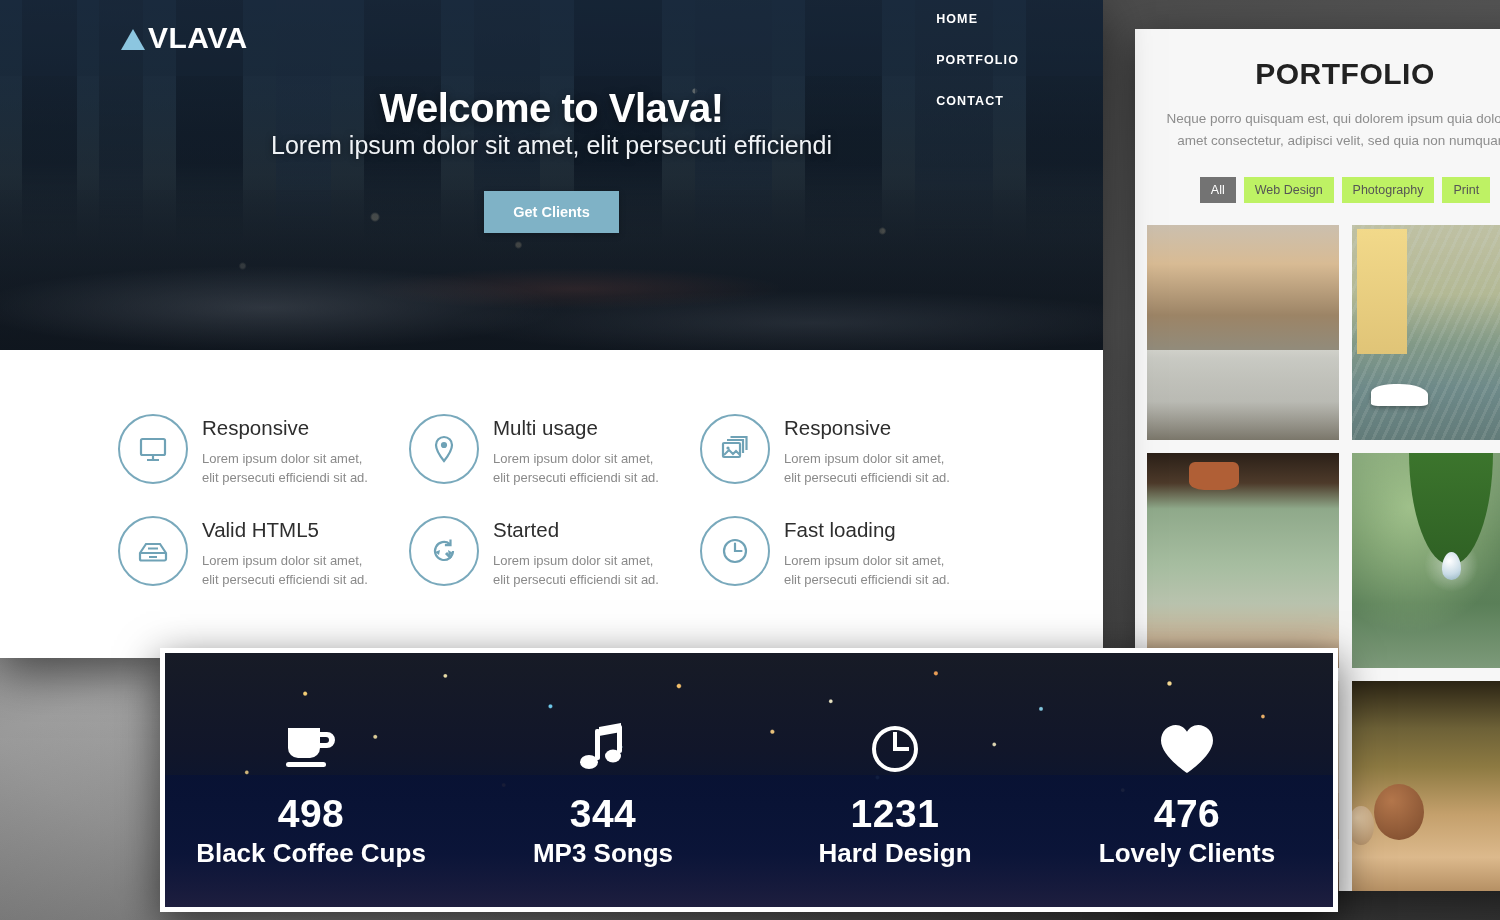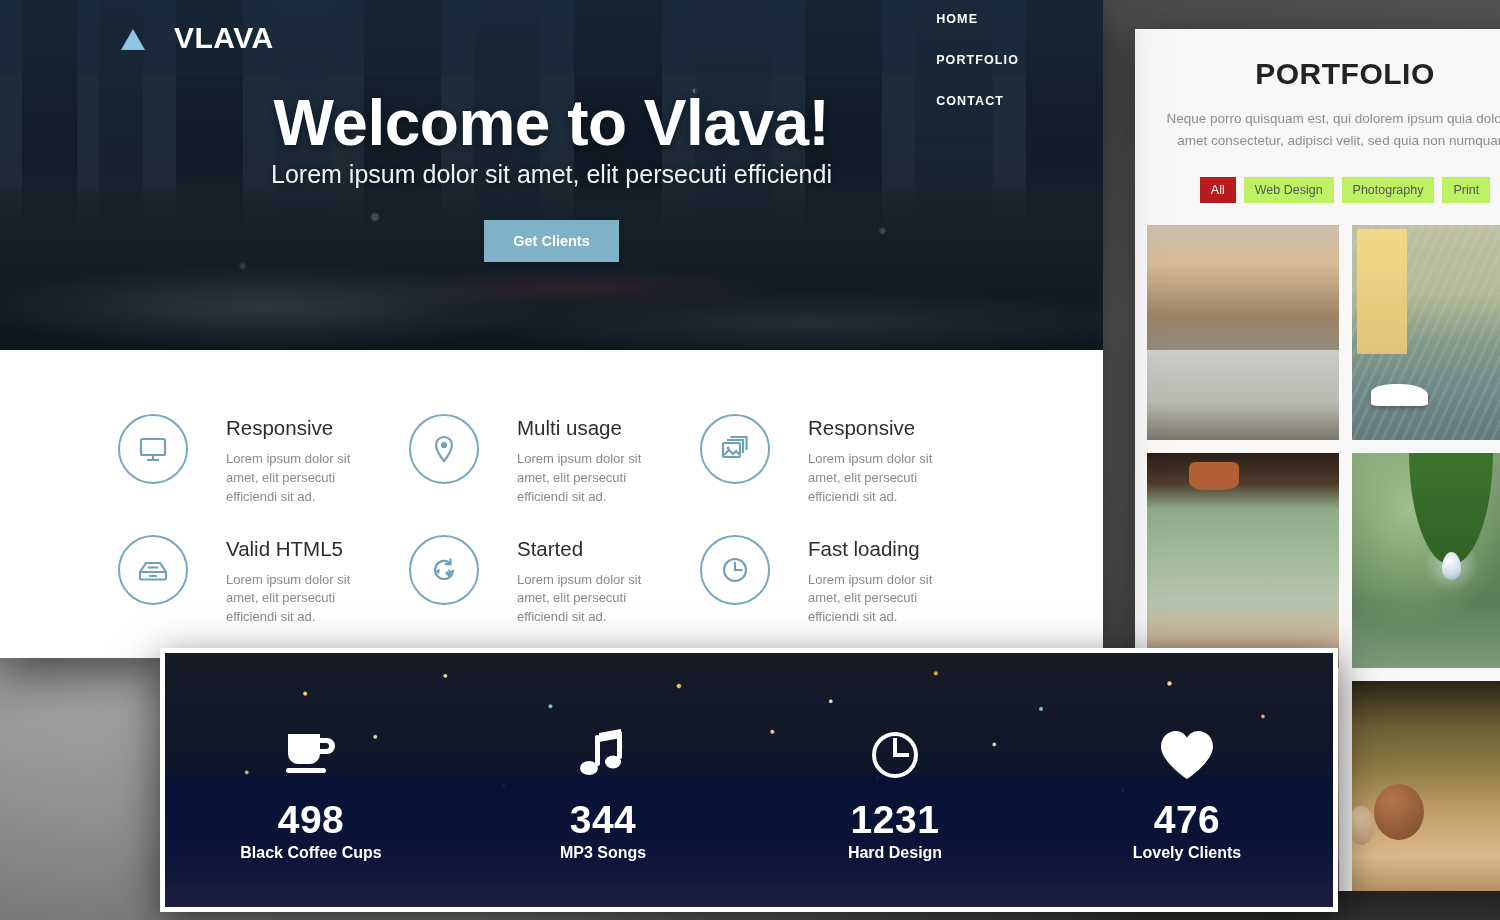--- a/index.html
+++ b/index.html
@@ -107,36 +107,36 @@
   }
   .logo-mark {
     width: 0; height: 0;
     border-left: 12px solid transparent;
     border-right: 12px solid transparent;
     border-bottom: 21px solid #8cc6e0;
     margin-right: 1px;
     position: relative; top: 1px;
   }
   .logo-text {
-    color: #fff; font-size: 30px; font-weight: bold; letter-spacing: .5px; margin-left: 26px;
+    color: #fff; font-size: 30px; font-weight: bold; letter-spacing: .5px;
   }
   .nav-links {
     position: absolute; right: 84px; top: 50%; transform: translateY(-50%);
     display: flex; gap: 23px; list-style: none; flex-direction: column;
   }
   .nav-links a {
     color: #fff; text-decoration: none; font-size: 12.5px;
     font-weight: bold; letter-spacing: 1.1px;
   }
 
   .hero-content {
     position: absolute; left: 0; right: 0; top: 86px; text-align: center; z-index: 4;
   }
   .hero-title {
-    color: #fff; font-size: 64px; font-weight: bold;
+    color: #fff; font-size: 40px; font-weight: bold;
     text-shadow: 0 2px 10px rgba(0,0,0,.45); letter-spacing: -.5px;
   }
   .hero-sub {
     color: #f0f3f6; font-size: 25px; margin-top: 0;
     text-shadow: 0 1px 6px rgba(0,0,0,.5);
   }
   .hero-btn {
     margin-top: 31px;
     display: inline-block;
     background: #7fb2c6; color: #fff;
@@ -151,21 +151,21 @@
   .features {
     background: #fff; padding: 64px 0 0 0; height: 308px;
   }
   .feature-grid {
     display: grid;
     grid-template-columns: repeat(3, 1fr);
     row-gap: 28px;
     padding: 0 112px 0 118px;
   }
   .feature {
-    display: flex; gap: 38px; padding-right: 24px;
+    display: flex; gap: 14px; padding-right: 24px;
   }
   .feat-circle {
     flex: 0 0 auto;
     width: 70px; height: 70px; border-radius: 50%;
     border: 2px solid #79a9bc;
     display: flex; align-items: center; justify-content: center;
     color: #6fa2b6;
   }
   .feat-body h3 {
     font-size: 20.5px; font-weight: normal; color: #2e2e2e; margin-bottom: 10px;
@@ -190,21 +190,21 @@
     font-size: 13.5px; color: #8d8d8d; line-height: 1.6;
     margin: 17px 18px 0 18px;
   }
   .pf-filters {
     display: flex; gap: 8px; justify-content: center; margin-top: 26px;
   }
   .pf-filter {
     font-size: 12.5px; padding: 6px 11px; background: #bef264; color: #555;
     border: none; cursor: pointer; font-family: inherit;
   }
-  .pf-filter.active { background: #b91c1c; color: #fff; }
+  .pf-filter.active { background: #737373; color: #fff; }
   .pf-grid {
     margin-top: 22px;
     display: grid; grid-template-columns: 1fr 1fr; gap: 13px;
     padding: 0 12px;
   }
   .pf-item { height: 215px; background: #ddd; position: relative; overflow: hidden; }
 
   .img-canal {
     background:
       linear-gradient(to bottom, rgba(70,120,150,.25), rgba(120,140,110,.35)),
@@ -315,21 +315,21 @@
   }
   .ct-row {
     position: absolute; inset: 0;
     display: grid; grid-template-columns: repeat(4, 1fr);
     align-items: center; z-index: 2;
     padding-top: 26px;
   }
   .ct-item { text-align: center; color: #fff; }
   .ct-icon { height: 62px; display: flex; align-items: center; justify-content: center; color: #fff; }
   .ct-num { font-size: 39px; font-weight: bold; margin-top: 12px; letter-spacing: .5px; }
-  .ct-label { font-size: 16px; font-weight: bold; margin-top: 2px; }
+  .ct-label { font-size: 26px; font-weight: bold; margin-top: 2px; }
 </style>
 </head>
 <body>
 
 <div class="backdrop"></div>
 
 <div class="panel" id="panel-main">
 
   <div class="hero">
     <div class="hero-photo"></div>

